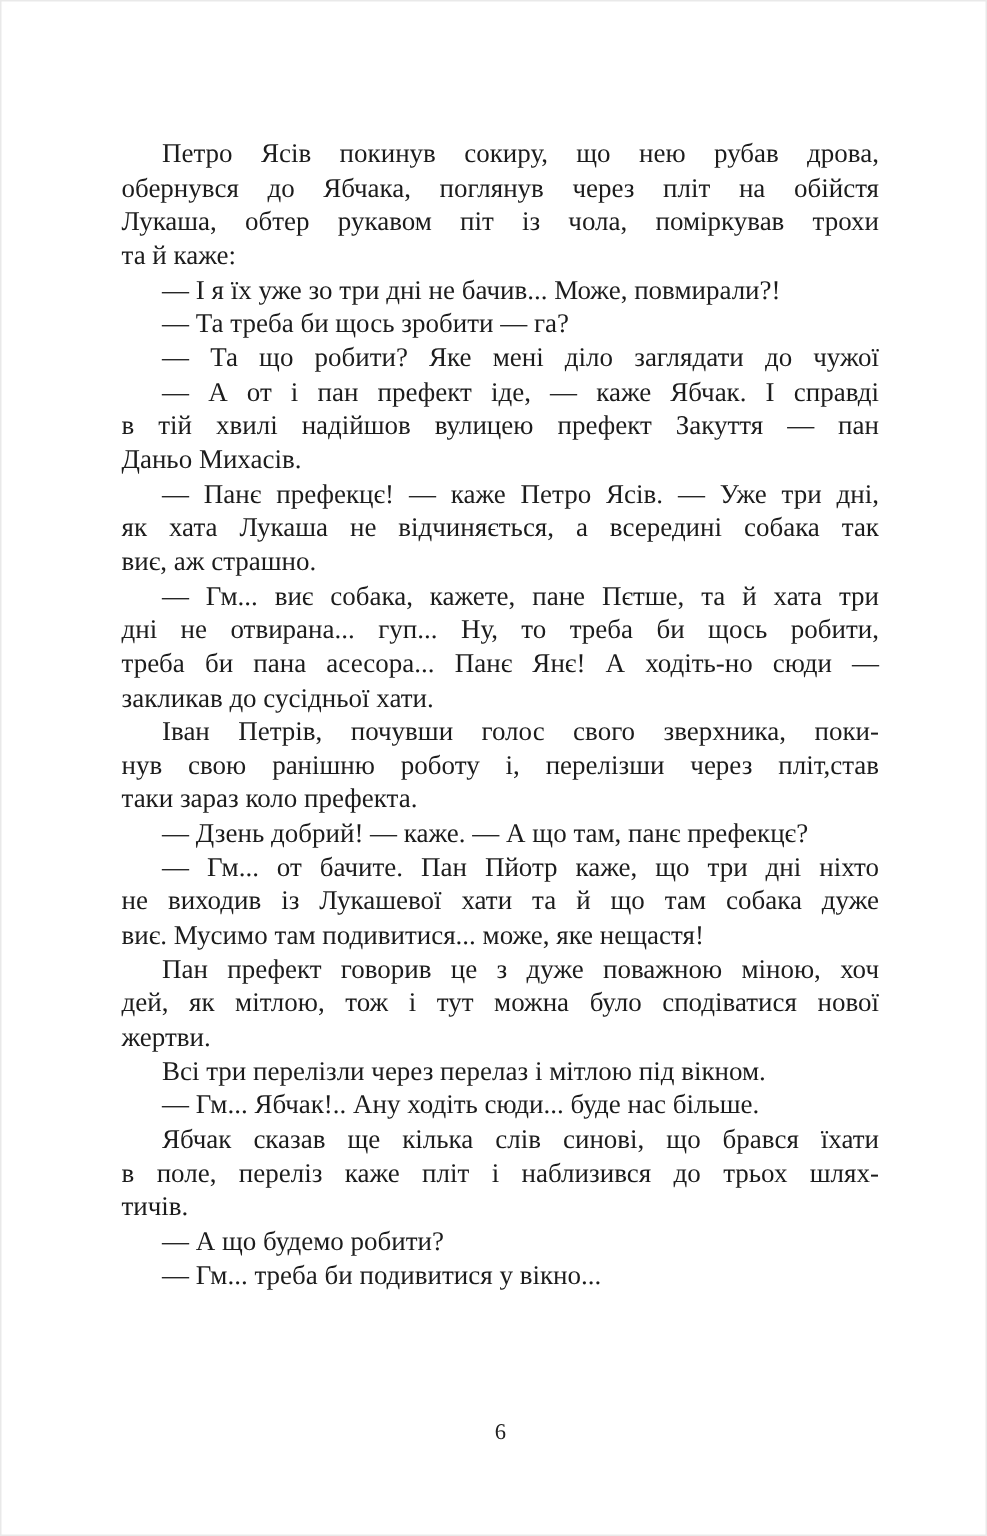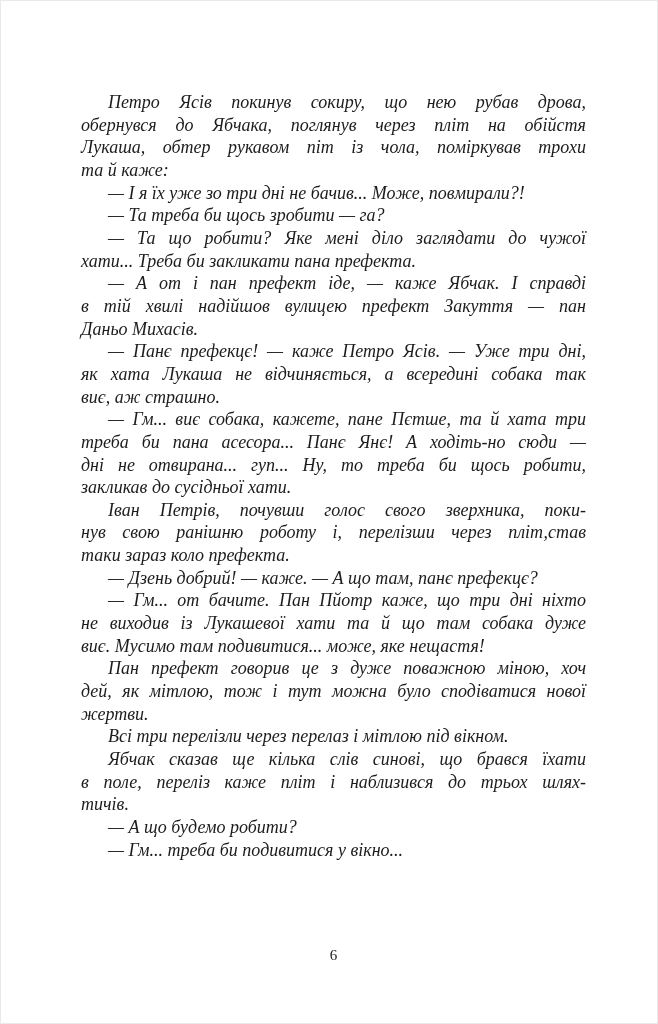--- a/index.html
+++ b/index.html
@@ -22,21 +22,20 @@
     inset: 0;
   }
   .page-text {
     position: absolute;
     left: 80px;
     top: 90px;
     width: 505px;
     font-size: 18px;
     line-height: 22.65px;
     letter-spacing: 0;
-    font-style: italic;
   }
   .paragraph {
     margin: 0;
     padding: 0;
   }
   .line {
     text-align: justify;
     text-align-last: justify;
     text-justify: inter-word;
     white-space: normal;
@@ -70,36 +69,35 @@
         <div class="line last">та й каже:</div>
       </div>
       <div class="paragraph">
         <div class="line first last">— І я їх уже зо три дні не бачив... Може, повмирали?!</div>
       </div>
       <div class="paragraph">
         <div class="line first last">— Та треба би щось зробити — га?</div>
       </div>
       <div class="paragraph">
         <div class="line first">— Та що робити? Яке мені діло заглядати до чужої</div>
-        <div class="line last">хати... Треба би закликати пана префекта.</div>
       </div>
       <div class="paragraph">
         <div class="line first">— А от і пан префект іде, — каже Ябчак. І справді</div>
         <div class="line">в тій хвилі надійшов вулицею префект Закуття — пан</div>
         <div class="line last">Даньо Михасів.</div>
       </div>
       <div class="paragraph">
         <div class="line first">— Панє префекцє! — каже Петро Ясів. — Уже три дні,</div>
         <div class="line">як хата Лукаша не відчиняється, а всередині собака так</div>
         <div class="line last">виє, аж страшно.</div>
       </div>
       <div class="paragraph">
         <div class="line first">— Гм... виє собака, кажете, пане Пєтше, та й хата три</div>
+        <div class="line">дні не отвирана... гуп... Ну, то треба би щось робити,</div>
         <div class="line">треба би пана асесора... Панє Янє! А ходіть-но сюди —</div>
-        <div class="line">дні не отвирана... гуп... Ну, то треба би щось робити,</div>
         <div class="line last">закликав до сусідньої хати.</div>
       </div>
       <div class="paragraph">
         <div class="line first">Іван Петрів, почувши голос свого зверхника, поки-</div>
         <div class="line">нув свою ранішню роботу і, перелізши через пліт,став</div>
         <div class="line last">таки зараз коло префекта.</div>
       </div>
       <div class="paragraph">
         <div class="line first last">— Дзень добрий! — каже. — А що там, панє префекцє?</div>
       </div>
@@ -110,20 +108,23 @@
       </div>
       <div class="paragraph">
         <div class="line first">Пан префект говорив це з дуже поважною міною, хоч</div>
         <div class="line">дей, як мітлою, тож і тут можна було сподіватися нової</div>
         <div class="line last">жертви.</div>
       </div>
       <div class="paragraph">
         <div class="line first last">Всі три перелізли через перелаз і мітлою під вікном.</div>
       </div>
       <div class="paragraph">
+        <div class="line first last">— Гм... Ябчак!.. Ану ходіть сюди... буде нас більше.</div>
+      </div>
+      <div class="paragraph">
         <div class="line first">Ябчак сказав ще кілька слів синові, що брався їхати</div>
         <div class="line">в поле, переліз каже пліт і наблизився до трьох шлях-</div>
         <div class="line last">тичів.</div>
       </div>
       <div class="paragraph">
         <div class="line first last">— А що будемо робити?</div>
       </div>
       <div class="paragraph">
         <div class="line first last">— Гм... треба би подивитися у вікно...</div>
       </div>

